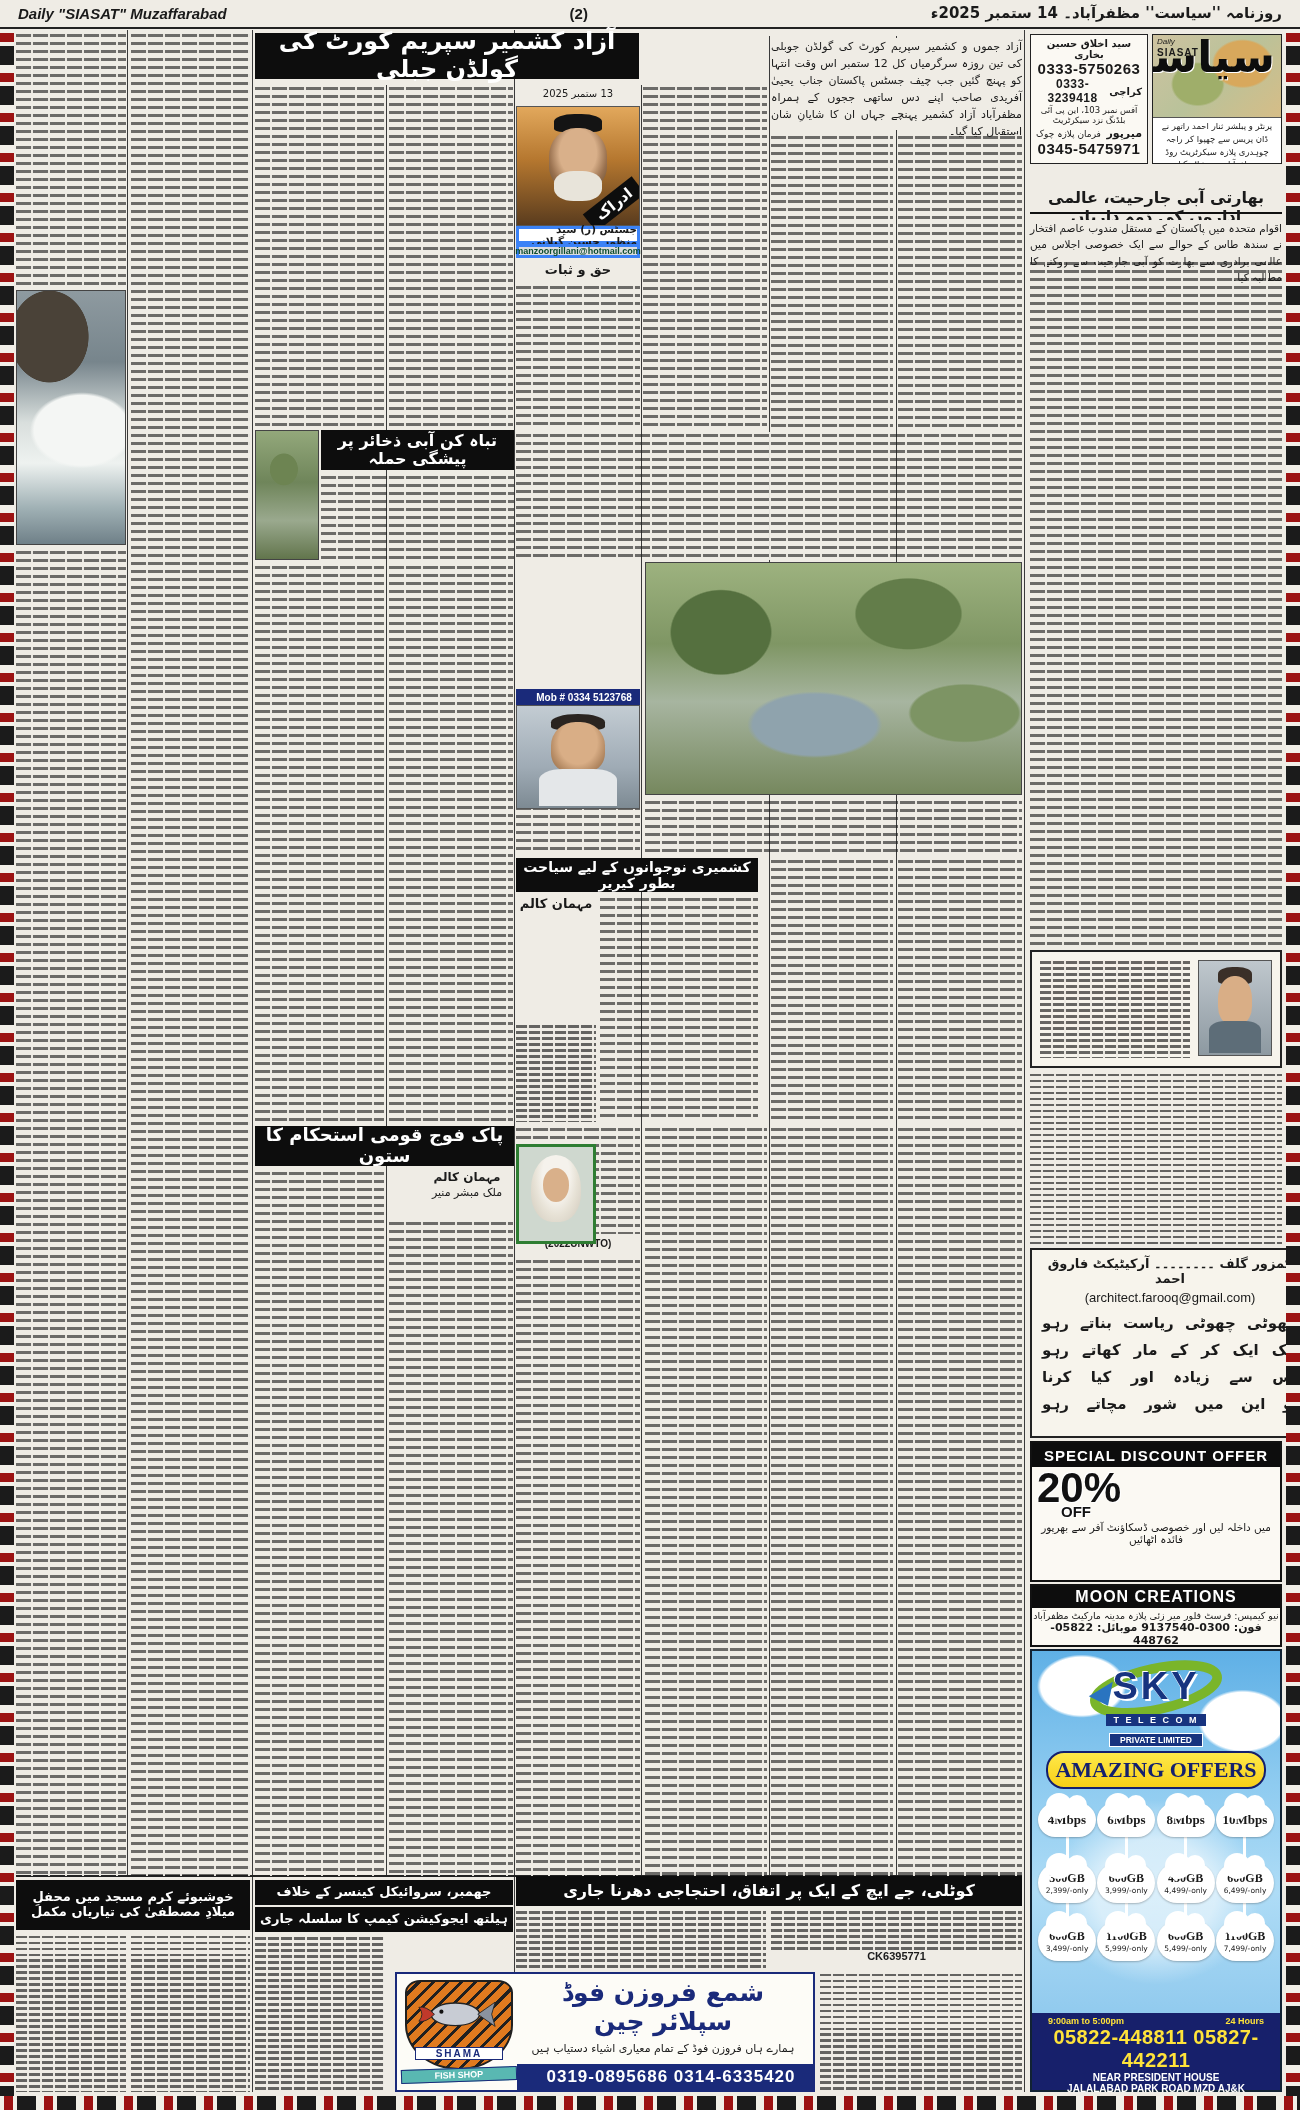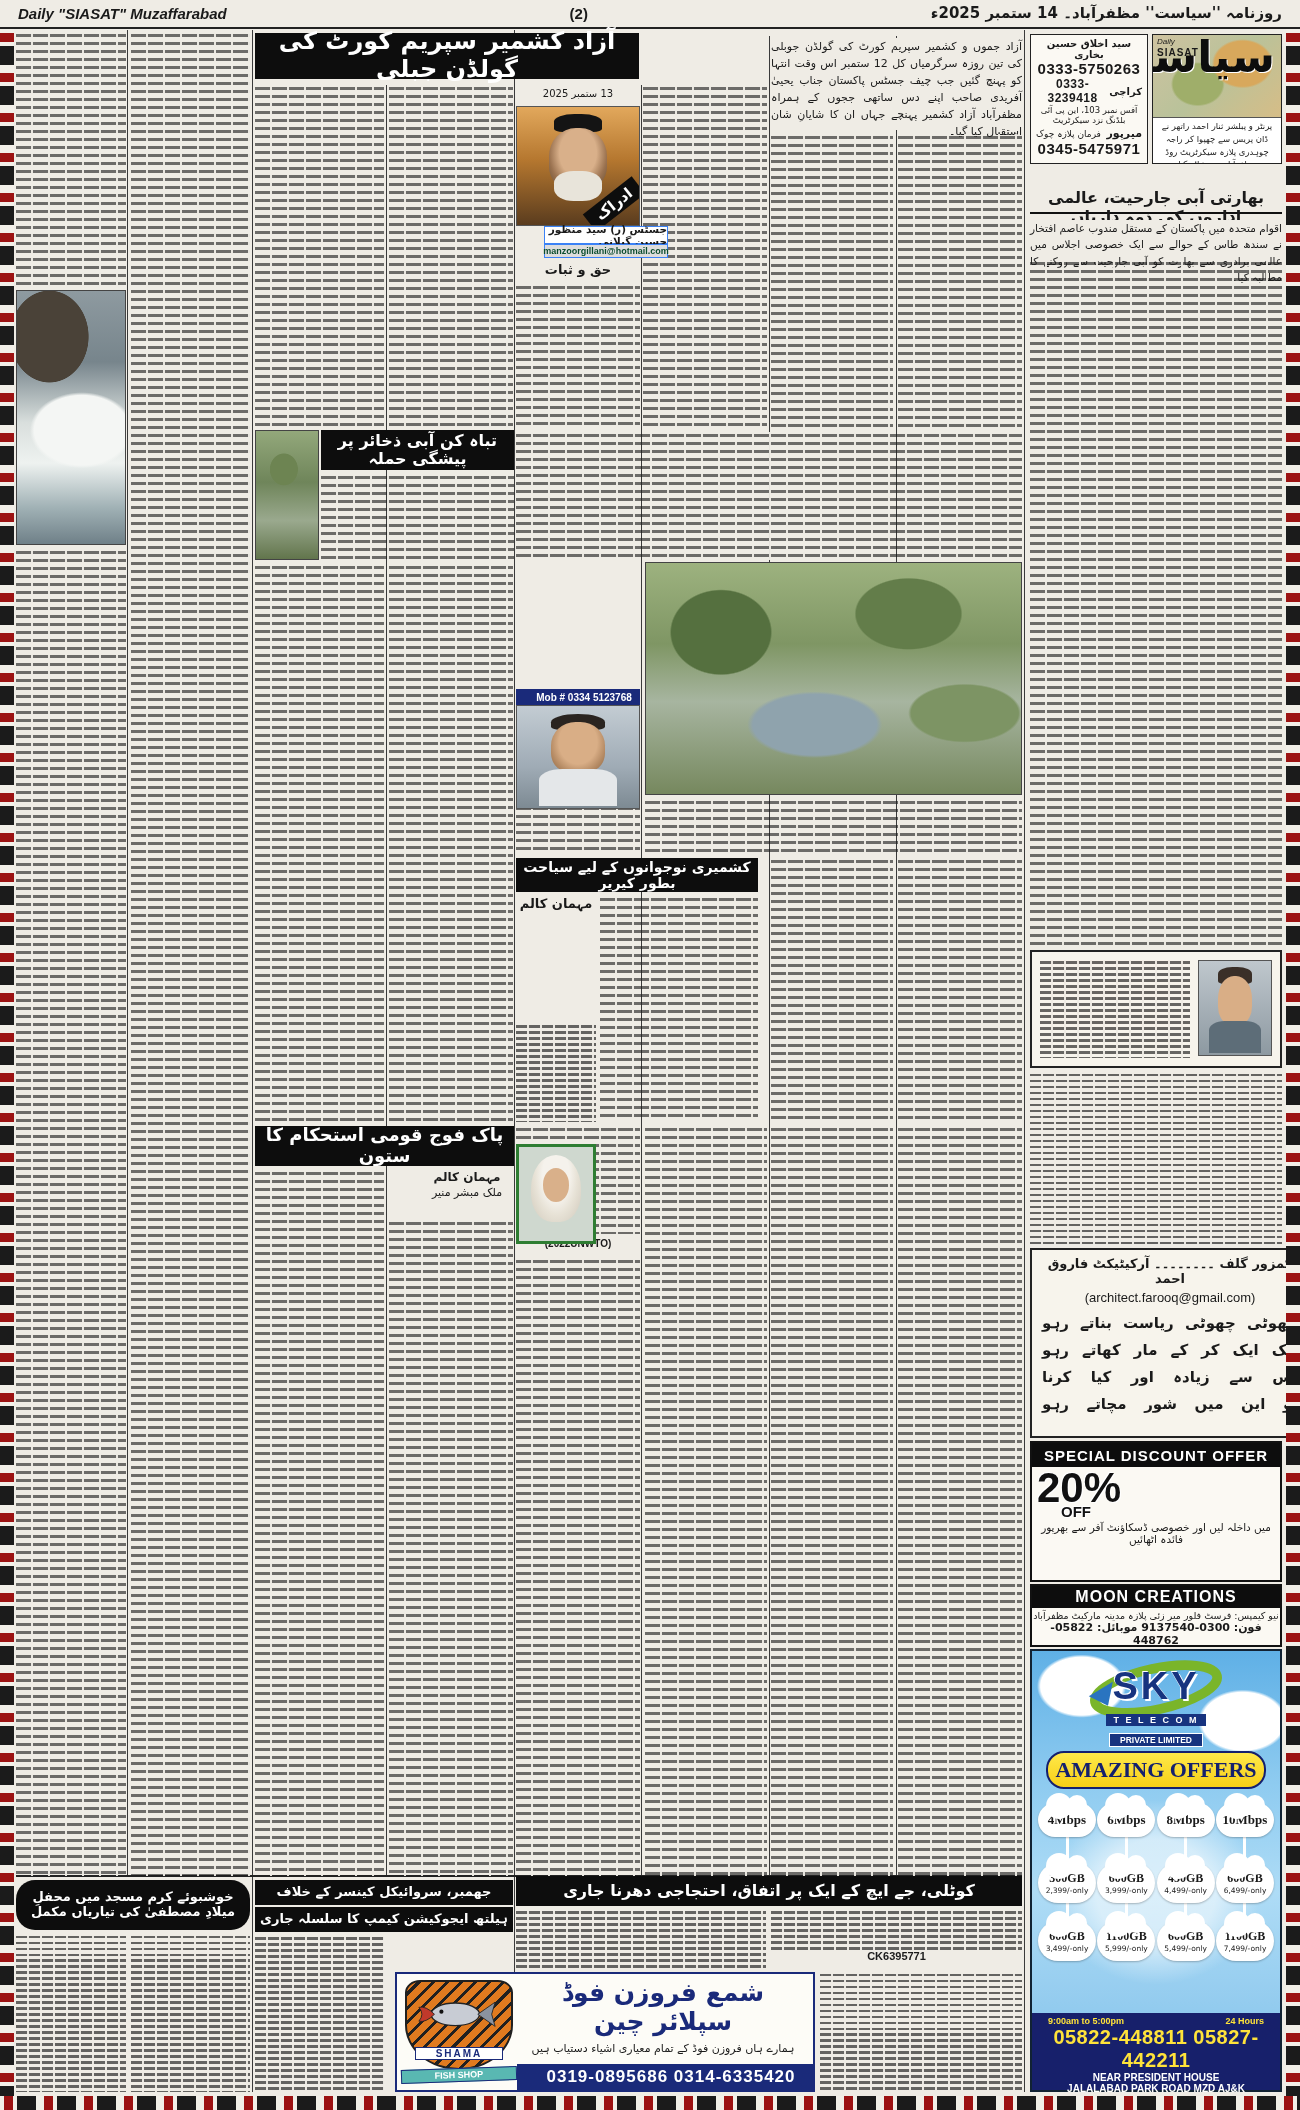--- a/index.html
+++ b/index.html
@@ -44,21 +44,21 @@
       radial-gradient(26% 22% at 85% 65%, #7d9464 0 55%, rgba(0,0,0,0) 58%),
       linear-gradient(180deg,#9db27f 0,#7f9664 35%,#a7b5a0 60%,#76885e 100%);}
   .ph-air{background:
       radial-gradient(40% 22% at 45% 30%, #6d8452 0 55%, rgba(0,0,0,0) 58%),
       linear-gradient(180deg,#93a87b 0,#6f855a 40%,#9aa98e 70%,#62754c 100%);}
 
   .portrait{z-index:3;border:1px solid #555;position:relative;overflow:hidden;}
   .p-head{position:absolute;border-radius:46% 46% 38% 38%;}
   .p-cap{position:absolute;background:#141414;border-radius:42% 42% 18% 18%;}
 
-  .capbar{z-index:3;background:#fff;border:1px solid #3b82f6;display:flex;align-items:center;justify-content:center;font-weight:bold;margin-left:28px;}
+  .capbar{z-index:3;background:#fff;border:3px solid #3b82f6;display:flex;align-items:center;justify-content:center;font-weight:bold;}
   .navybar{z-index:3;background:#1a2a7a;color:#fff;display:flex;align-items:center;justify-content:center;font-weight:bold;font-family:"Liberation Sans",sans-serif;padding-left:12px;}
 
   
   .poembox{border:2px solid #222;background:#f7f4ec;z-index:3;padding:6px 10px;}
   .poemline{direction:rtl;font-weight:bold;font-size:15px;text-align:justify;text-align-last:justify;margin-top:9px;}
 
   
   .banner{background:#0d0d0d;color:#fff;font-family:"Liberation Sans",sans-serif;font-weight:bold;
           display:flex;align-items:center;justify-content:center;letter-spacing:1px;}
   .adbox{border:2px solid #111;background:#fbf9f3;z-index:3;}
@@ -187,21 +187,21 @@
 </div>
 <div class="abs tx" style="left:255px;top:1170px;width:129px;height:706px;"></div>
 <div class="abs tx" style="left:389px;top:1220px;width:124px;height:656px;"></div>
 <div class="abs tx" style="left:516px;top:1126px;width:124px;height:108px;"></div>
 <div class="abs" style="left:516px;top:1238px;width:124px;height:16px;text-align:center;font-weight:bold;font-size:10px;font-family:'Liberation Sans',sans-serif;z-index:2;">(2022UNWTO)</div>
 <div class="abs tx" style="left:516px;top:1258px;width:124px;height:618px;"></div>
 <div class="abs tx" style="left:645px;top:1126px;width:122px;height:750px;"></div>
 <div class="abs tx" style="left:771px;top:1126px;width:122px;height:750px;"></div>
 <div class="abs tx" style="left:898px;top:1126px;width:124px;height:750px;"></div>
 
-<div class="abs hbar urdu" style="left:16px;top:1880px;width:234px;height:50px;font-size:13px;padding:0 4px;border-radius:19px;">خوشبوئے کرم مسجد میں محفلِ میلادِ مصطفیٰ کی تیاریاں مکمل</div>
+<div class="abs hbar urdu" style="left:16px;top:1880px;width:234px;height:50px;font-size:13px;padding:0 4px;">خوشبوئے کرم مسجد میں محفلِ میلادِ مصطفیٰ کی تیاریاں مکمل</div>
 <div class="abs hbar urdu" style="left:255px;top:1880px;width:258px;height:25px;font-size:13px;">جھمبر، سروائیکل کینسر کے خلاف</div>
 <div class="abs hbar urdu" style="left:255px;top:1907px;width:258px;height:25px;font-size:13px;">ہیلتھ ایجوکیشن کیمپ کا سلسلہ جاری</div>
 <div class="abs hbar urdu" style="left:516px;top:1876px;width:506px;height:30px;font-size:16px;">کوٹلی، جے ایچ کے ایک پر اتفاق، احتجاجی دھرنا جاری</div>
 
 <div class="abs tx-fine" style="left:16px;top:1934px;width:110px;height:158px;"></div>
 <div class="abs tx-fine" style="left:131px;top:1934px;width:119px;height:158px;"></div>
 <div class="abs tx-fine" style="left:255px;top:1936px;width:129px;height:156px;"></div>
 <div class="abs tx-fine" style="left:516px;top:1910px;width:250px;height:58px;"></div>
 <div class="abs tx-fine" style="left:771px;top:1910px;width:251px;height:40px;"></div>
 <div class="abs" style="left:771px;top:1950px;width:251px;height:16px;text-align:center;font-weight:bold;font-size:11px;font-family:'Liberation Sans',sans-serif;z-index:2;">CK6395771</div>

